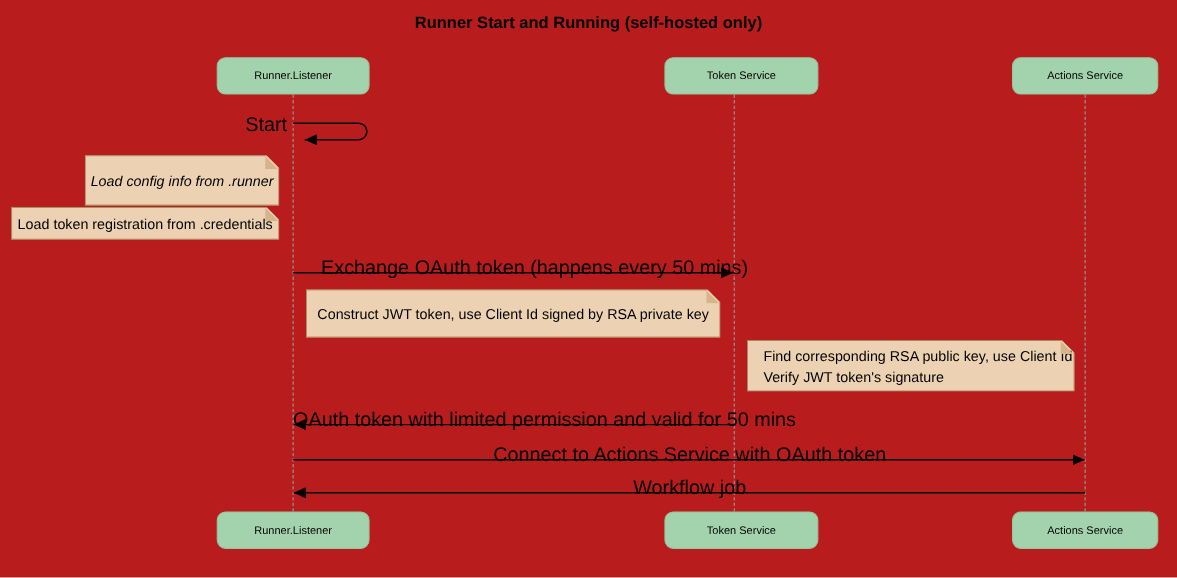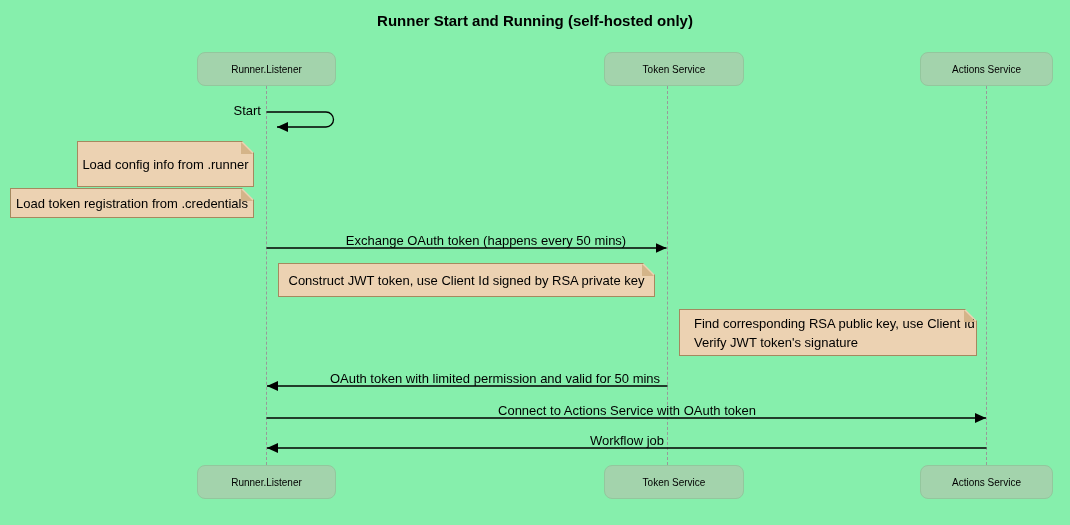--- a/index.html
+++ b/index.html
@@ -3,21 +3,21 @@
 <meta charset="utf-8">
 <style>
   * { box-sizing: border-box; margin: 0; padding: 0; }
   html, body { background: #ffffff; }
   body { font-family: "Liberation Sans", "DejaVu Sans", sans-serif; color: #000; }
 
   .canvas {
     position: relative;
     width: 1070px;
     height: 525px;
-    background: #86efac;
+    background: #b91c1c;
     overflow: hidden;
   }
 
   .title {
     position: absolute;
     top: 12px; left: 0; width: 100%;
     text-align: center;
     font-size: 15px;
     font-weight: bold;
     color: #000;
@@ -53,21 +53,21 @@
   .l-actions { left: 986px; }
 
   .arrow-layer {
     position: absolute;
     top: 0; left: 0;
     pointer-events: none;
   }
 
   .msg-label {
     position: absolute;
-    font-size: 13px;
+    font-size: 18px;
     white-space: nowrap;
     color: #000;
   }
   .centered { transform: translateX(-50%); }
   .lbl-start { right: 809px; top: 103px; }
   .lbl-m1 { left: 466px; top: 233px; padding-left: 40px; }
   .lbl-m2 { left: 467px; top: 371px; margin-left: 28px; }
   .lbl-m3 { left: 627px; top: 403px; }
   .lbl-m4 { left: 627px; top: 433px; }
 
@@ -86,23 +86,23 @@
     color: #000;
   }
   .note::after {
     content: "";
     position: absolute;
     top: 0; right: 0;
     width: 12px; height: 12px;
     background: #d4b489;
     clip-path: polygon(0 0, 100% 100%, 0 100%);
   }
-  .n1 { left: 77px;  top: 141px; width: 177px; height: 46px; }
+  .n1 { left: 77px;  top: 141px; width: 177px; height: 46px; font-style: italic; }
   .n2 { left: 10px;  top: 188px; width: 244px; height: 30px; }
-  .n3 { left: 278px; top: 263px; width: 377px; height: 34px; }
+  .n3 { left: 278px; top: 263px; width: 377px; height: 44px; }
   .n4 { left: 679px; top: 309px; width: 298px; height: 47px;
         align-items: flex-start; padding-left: 14px; }
   .note-line { display: block; }
 </style>
 </head>
 <body>
 
 <div class="canvas">
 
   <div class="title">Runner Start and Running (self-hosted only)</div>

